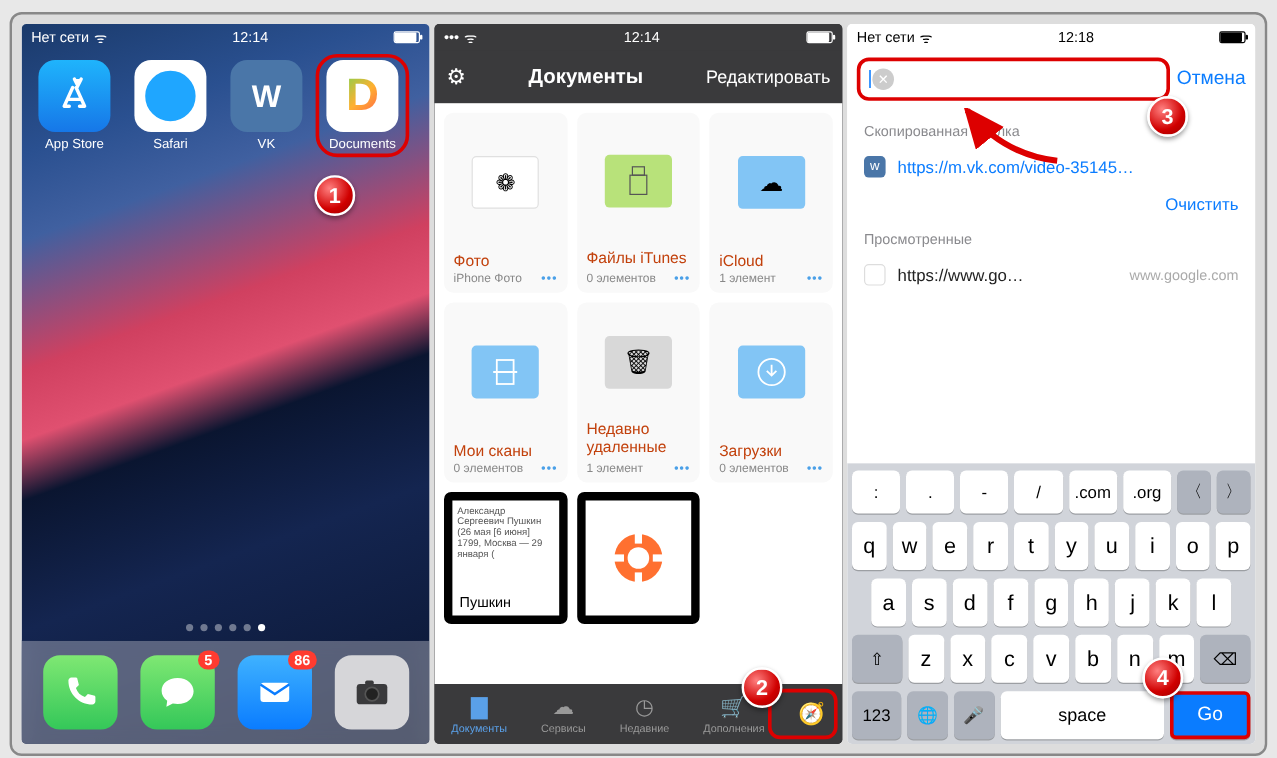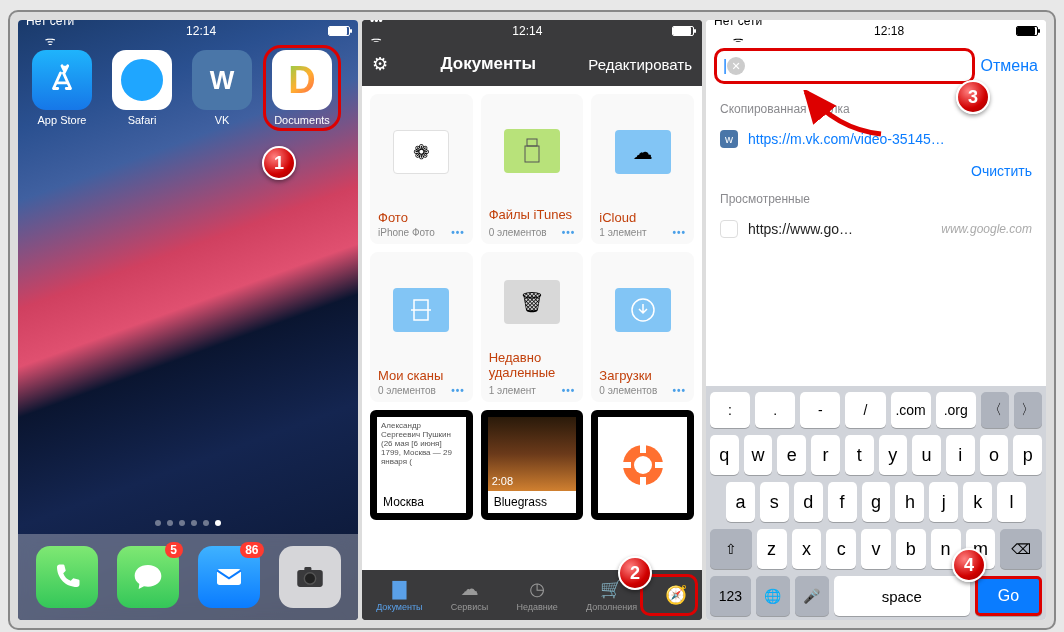--- a/index.html
+++ b/index.html
@@ -4,21 +4,21 @@
 <style>
 * { margin: 0; padding: 0; box-sizing: border-box; font-family: -apple-system, "Helvetica Neue", Arial, sans-serif; }
 body { background: #e8e8e8; display: flex; justify-content: center; align-items: center; padding: 10px; }
 .frame { display: flex; gap: 4px; border: 2px solid #888; border-radius: 10px; padding: 8px; background: #ddd; }
 .phone { width: 340px; height: 600px; background: #fff; border-radius: 4px; overflow: hidden; position: relative; display: flex; flex-direction: column; }
 
 
 .status { height: 22px; display: flex; align-items: center; justify-content: space-between; padding: 0 8px; font-size: 12px; font-weight: 500; }
 .status.light { color: #fff; }
 .status.dark { color: #000; background: #fff; }
-.status .left, .status .right { display: flex; align-items: center; gap: 4px; flex-direction: column; }
+.status .left, .status .right { display: flex; align-items: center; gap: 4px; }
 .battery { width: 22px; height: 10px; border: 1px solid currentColor; border-radius: 2px; position: relative; }
 .battery::after { content: ""; position: absolute; right: -3px; top: 2px; width: 2px; height: 4px; background: currentColor; border-radius: 1px; }
 .battery .fill { background: currentColor; height: 100%; width: 90%; border-radius: 1px; }
 .wifi { display:inline-block; }
 
 
 .home-bg { flex: 1; background: linear-gradient(160deg, #1a3a6b 0%, #2a5090 15%, #4060a0 25%, #d04060 40%, #e05070 48%, #0a1530 55%, #142550 70%, #0a1530 100%); position: relative; display:flex; flex-direction:column;}
 .apps-row { display: flex; gap: 12px; padding: 8px 10px; }
 .app { width: 68px; display: flex; flex-direction: column; align-items: center; gap: 4px; }
 .app-icon { width: 60px; height: 60px; border-radius: 14px; display: flex; align-items: center; justify-content: center; font-size: 30px; color: #fff; }
@@ -66,21 +66,21 @@
 .clear-x{width:18px; height:18px; background:#ccc; border-radius:50%; color:#fff; font-size:11px; display:flex; align-items:center; justify-content:center;}
 .cancel-link{color:#0a7cff; font-size:16px;}
 .content3{flex:1; background:#fff; padding:4px 0; overflow:hidden;}
 .sect-label{font-size:12px; color:#8a8a8e; padding:8px 14px 4px;}
 .hist-row{display:flex; align-items:center; gap:10px; padding:10px 14px; font-size:14px;}
 .hist-row .fav{width:18px; height:18px; border-radius:4px; display:flex; align-items:center; justify-content:center; font-size:11px; color:#fff;}
 .vk-fav{background:#4a76a8;}
 .g-fav{background:#fff; border:1px solid #ddd; color:#4285F4; font-weight:700;}
 .hist-row .primary{color:#0a7cff; flex:1; overflow:hidden; text-overflow:ellipsis; white-space:nowrap;}
 .hist-row .primary.dark{color:#222;}
-.hist-row .secondary{color:#aaa; font-size:12px;font-style:italic;}
+.hist-row .secondary{color:#aaa; font-size:12px;}
 .clear-right{text-align:right; padding:4px 14px;}
 .clear-right a{color:#0a7cff; font-size:14px;}
 
 
 .ic-appstore{background:linear-gradient(#1fb4fc,#1677e8);}
 .ic-safari{background:#fff;}
 .ic-vk{background:#4a76a8;}
 .ic-docs{background:#fff; position:relative;}
 .ic-docs .d-shape{font-size:38px; font-weight:900; background:linear-gradient(135deg,#7ad450,#ffb030,#ff5050); -webkit-background-clip:text; background-clip:text; color:transparent; position:relative;}
 .ic-phone{background:linear-gradient(#7fe873,#34c759);}
@@ -288,27 +288,21 @@
           <div class="folder-name">Загрузки</div>
           <div class="folder-sub">
             <span>0 элементов</span>
             <span class="dots3">•••</span>
           </div>
         </div>
     <div class="thumb-card">
           <div class="thumb-top" style="text-align:left; align-items:flex-start;">
             <span>Александр Сергеевич Пушкин (26 мая [6 июня] 1799, Москва — 29 января (</span>
           </div>
-          <div class="thumb-name">Москва</div>
-        </div>
-    <div class="thumb-card">
-          <div class="thumb-top" style="background:linear-gradient(#2a1a0a,#6b3a1a,#d08030); color:#fff; align-items:flex-end; justify-content:flex-start; padding:4px; font-size:11px;">
-            <span>2:08</span>
-          </div>
-          <div class="thumb-name">Bluegrass</div>
+          <div class="thumb-name">Пушкин</div>
         </div>
     <div class="thumb-card">
           <div class="thumb-top">
             <svg width="50" height="50" viewBox="0 0 50 50">
               <circle cx="25" cy="25" r="20" fill="#ff7030"></circle>
               <circle cx="25" cy="25" r="9" fill="#fff"></circle>
               <rect x="22" y="3" width="6" height="10" fill="#fff"></rect>
               <rect x="22" y="37" width="6" height="10" fill="#fff"></rect>
               <rect x="3" y="22" width="10" height="6" fill="#fff"></rect>
               <rect x="37" y="22" width="10" height="6" fill="#fff"></rect>

